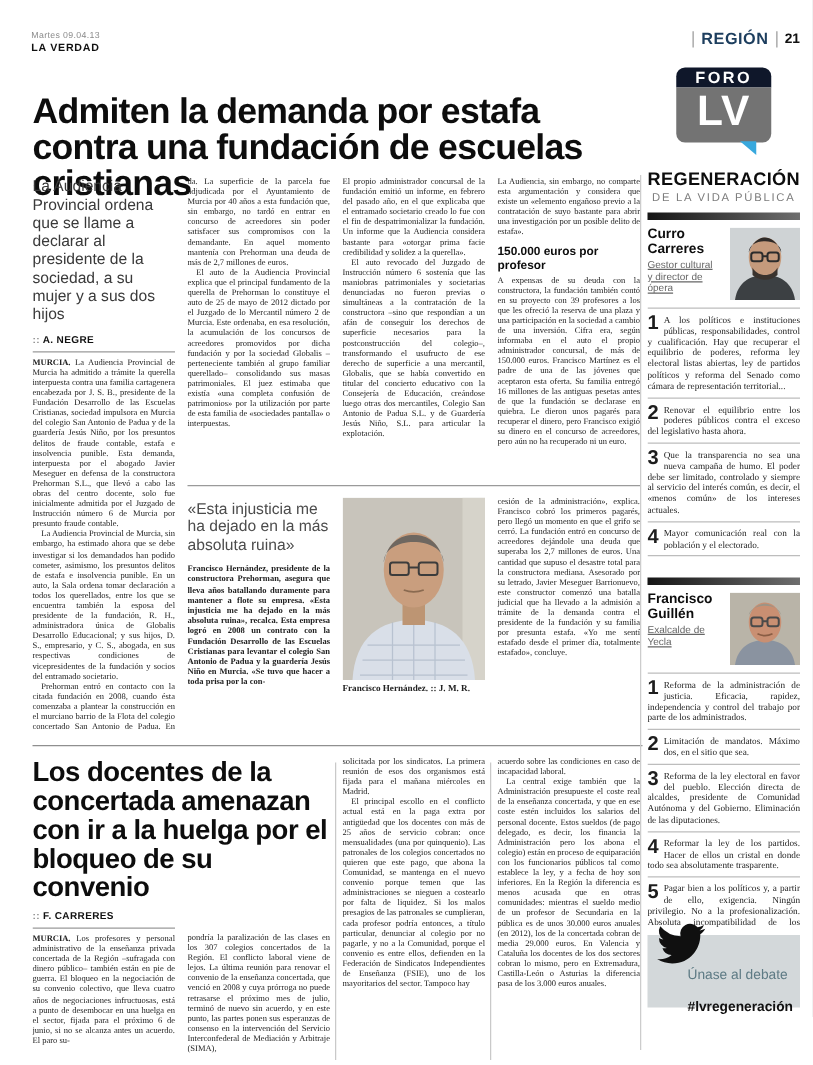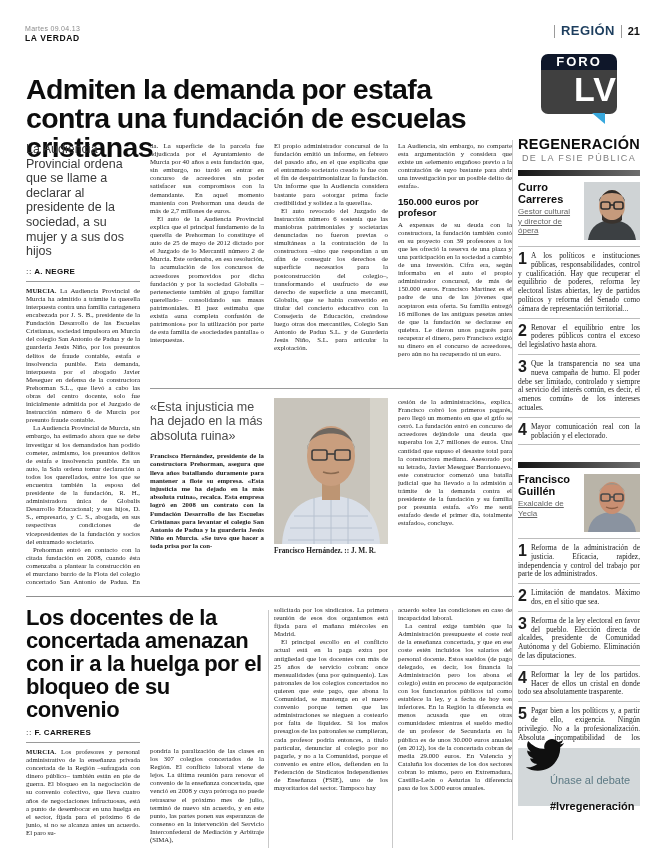--- a/index.html
+++ b/index.html
@@ -44,22 +44,22 @@
   
   .sideline{position:absolute;left:512px;top:140px;height:700px;width:1px;background:#cccccc;}
   .sidebar{position:absolute;left:518px;top:0;width:122px;height:852px;font-family:"Liberation Sans",sans-serif;}
   .sec-head{position:absolute;top:24px;right:0;display:flex;align-items:center;gap:6px;}
   .sec-bar{width:1px;height:13px;background:#9a9a9a;}
   .sec-label{font:700 13px/14px "Liberation Sans",sans-serif;color:#1d3e5e;letter-spacing:.4px;}
   .sec-num{font:700 11px/13px "Liberation Sans",sans-serif;color:#111;}
   .logo{position:absolute;top:54px;left:23px;width:76px;}
   .logo-top{background:#0f172a;color:#fff;font:700 13px/16px "Liberation Sans",sans-serif;
             text-align:center;letter-spacing:2px;border-radius:7px 7px 0 0;}
-  .logo-main{background:#404040;color:#fff;font:700 34px/36px "Liberation Sans",sans-serif;
-             text-align:right;padding:1px 0 7px 0;border-radius:0 0 7px 7px;position:relative;letter-spacing:1px;}
+  .logo-main{background:#737373;color:#fff;font:700 34px/36px "Liberation Sans",sans-serif;
+             text-align:center;padding:1px 0 7px 0;border-radius:0 0 7px 7px;position:relative;letter-spacing:1px;}
   .logo-tail{position:absolute;right:12px;bottom:-10px;width:0;height:0;
              border-left:13px solid transparent;border-top:11px solid #38a8dd;}
   .regen-t{position:absolute;top:136px;left:0;width:122px;
            font:700 14.5px/16px "Liberation Sans",sans-serif;color:#0d0d0d;letter-spacing:.3px;}
   .regen-s{position:absolute;top:153px;left:0;width:122px;text-align:center;
            font:400 9px/11px "Liberation Sans",sans-serif;color:#7c7c7c;letter-spacing:1.4px;}
   .thickbar{position:absolute;left:0;width:122px;height:6px;background:linear-gradient(90deg,#151515,#6e6e6e);}
   .auth{position:absolute;left:0;width:122px;overflow:hidden;}
   .auth-head{position:relative;min-height:62px;margin-bottom:2px;}
   .auth-name{font:700 11px/11.5px "Liberation Sans",sans-serif;color:#0d0d0d;width:60px;}
@@ -191,21 +191,21 @@
       <span class="sec-num">21</span>
     </div>
 
     <div class="logo">
       <div class="logo-top">FORO</div>
       <div class="logo-main"><span>LV</span>
         <div class="logo-tail"></div>
       </div>
     </div>
     <div class="regen-t">REGENERACIÓN</div>
-    <div class="regen-s">DE LA FSIE PÚBLICA</div>
+    <div class="regen-s">DE LA VIDA PÚBLICA</div>
     <div class="thickbar" style="top:170px;"></div>
 
     <div class="auth" style="top:182px;height:276px;">
       <div class="auth-head">
         <div class="auth-name">Curro Carreres</div>
         <div class="auth-role">Gestor cultural y director de ópera</div>
         <svg class="auth-photo" viewBox="0 0 56 58" xmlns="http://www.w3.org/2000/svg">
           <rect width="56" height="58" fill="#cfd3d5"></rect>
           <path d="M4,58 C6,44 16,38 28,38 C40,38 50,44 52,58 Z" fill="#3c4043"></path>
           <ellipse cx="28" cy="24" rx="13" ry="16" fill="#c59a7c"></ellipse>

